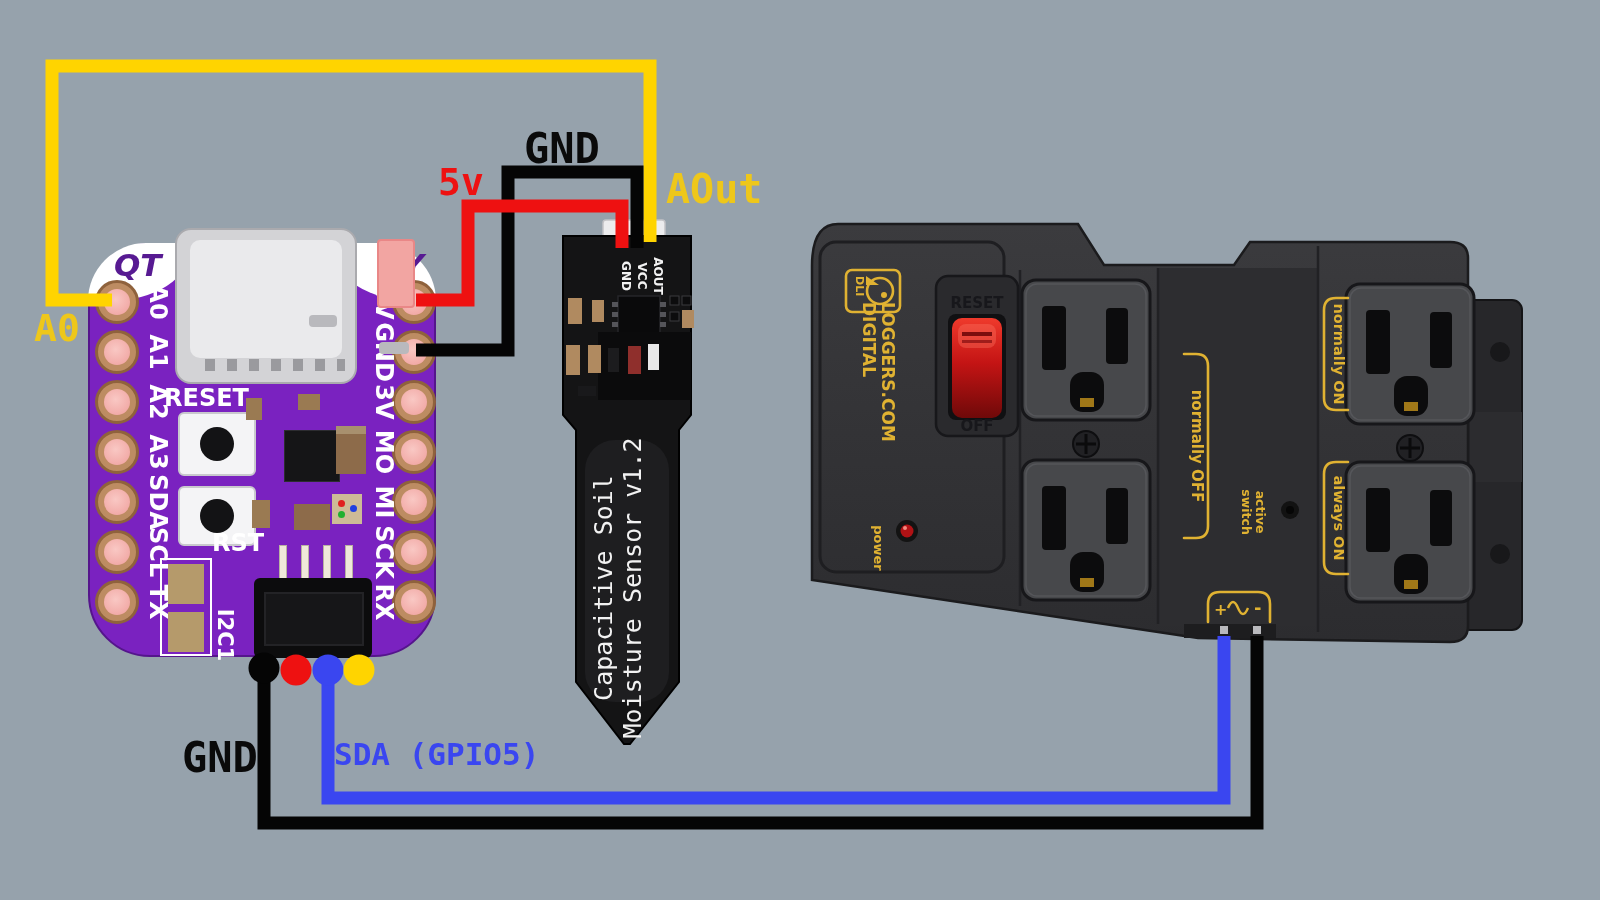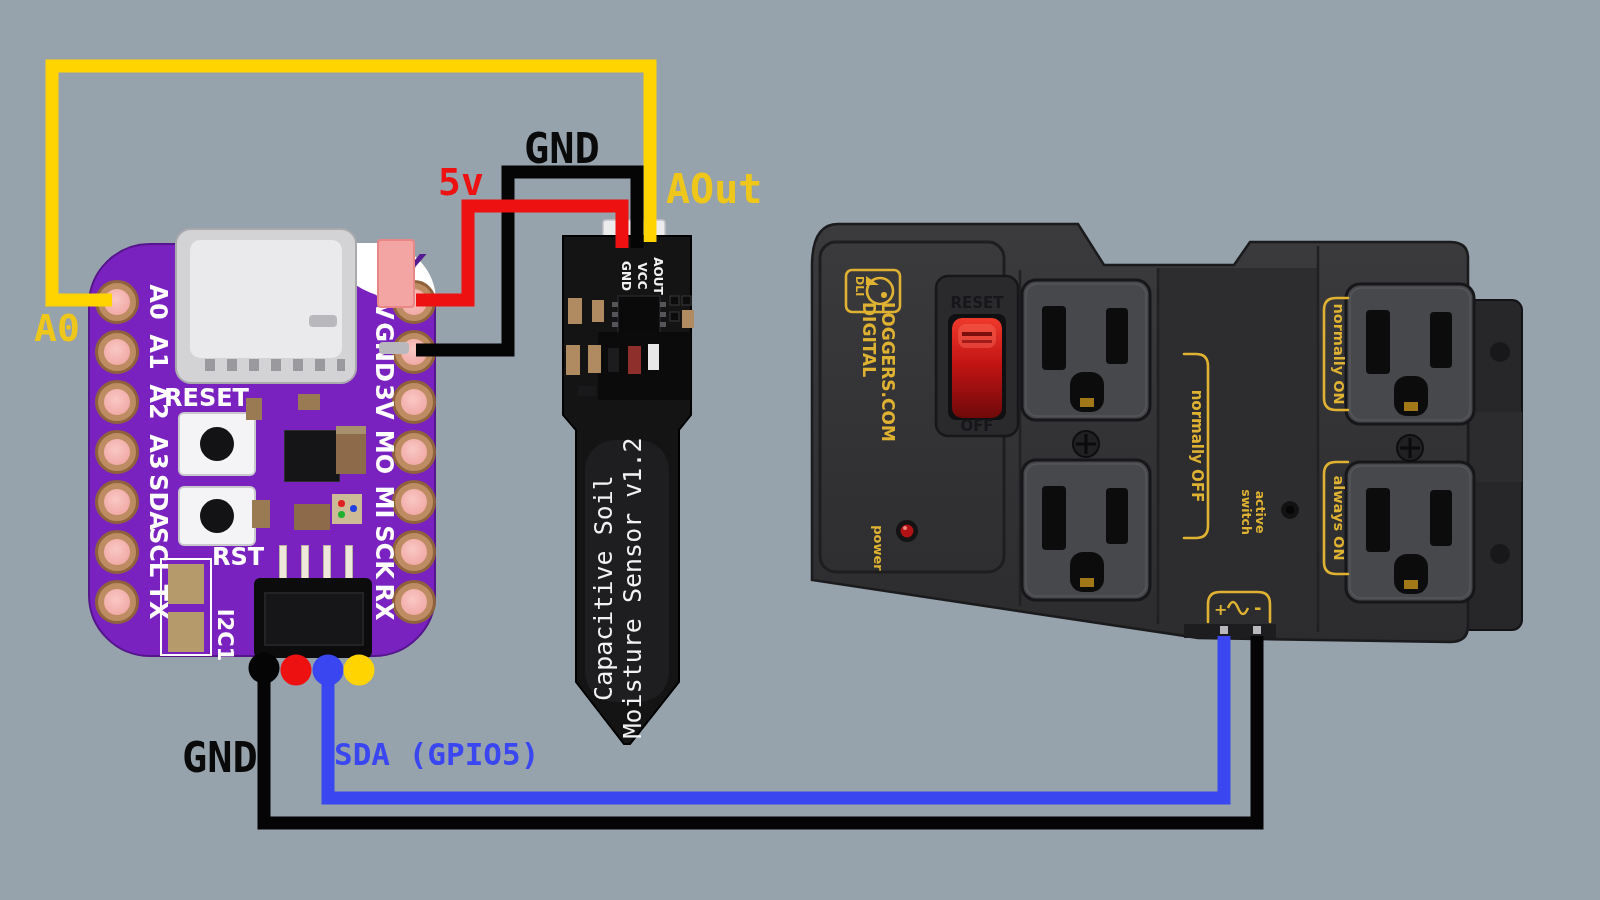--- a/index.html
+++ b/index.html
@@ -221,20 +221,23 @@
     <rect x="88" y="136" width="13" height="28" fill="#8f2f2c"></rect>
     <rect x="108" y="134" width="11" height="26" fill="#e8e8e8"></rect>
     <rect x="38" y="176" width="18" height="10" fill="#19191b"></rect>
   </g>
 
   <text class="wsilk mono" font-size="25" text-anchor="middle" transform="translate(72,378) rotate(-90)">Capacitive Soil</text>
   <text class="wsilk mono" font-size="25" text-anchor="middle" transform="translate(101,378) rotate(-90)">Moisture Sensor v1.2</text>
 </svg>
 
 <div class="qtpy">
+  <div class="corner tl">
+      <span>QT</span>
+    </div>
   <div class="corner tr">
       <span>PY</span>
     </div>
 
   <div class="padcol" style="left:5px;top:35px;">
     <div class="pad">
         <i></i>
       </div>
     <div class="pad">
         <i></i>
@@ -334,21 +337,21 @@
     <div class="teeth"></div>
   </div>
 
   <div class="blabel" style="left:74px;top:139px;">RESET</div>
   <div class="btn" style="left:88px;top:167px;width:78px;height:64px;">
       <i></i>
     </div>
   <div class="btn" style="left:88px;top:241px;width:78px;height:60px;">
       <i></i>
     </div>
-  <div class="blabel" style="left:122px;top:298px;">RST</div>
+  <div class="blabel" style="left:122px;top:284px;">RST</div>
 
   <div class="smd" style="left:156px;top:153px;width:16px;height:22px;background:#9a7a52;"></div>
   <div class="smd" style="left:208px;top:149px;width:22px;height:16px;background:#9a7a52;"></div>
   <div class="smd" style="left:194px;top:185px;width:54px;height:50px;background:#151517;border:1px solid #2c2c30;"></div>
   <div class="smd" style="left:246px;top:181px;width:30px;height:40px;background:#8d6b4a;border-top:8px solid #a8906e;"></div>
   <div class="smd" style="left:162px;top:255px;width:18px;height:28px;background:#9a7a52;"></div>
   <div class="smd" style="left:204px;top:259px;width:36px;height:26px;background:#8d6b4a;"></div>
   <div class="smd" style="left:242px;top:249px;width:30px;height:30px;background:#cdbb97;">
     <i style="position:absolute;left:6px;top:6px;width:7px;height:7px;border-radius:50%;background:#e02020;"></i>
     <i style="position:absolute;left:6px;top:17px;width:7px;height:7px;border-radius:50%;background:#20b030;"></i>

